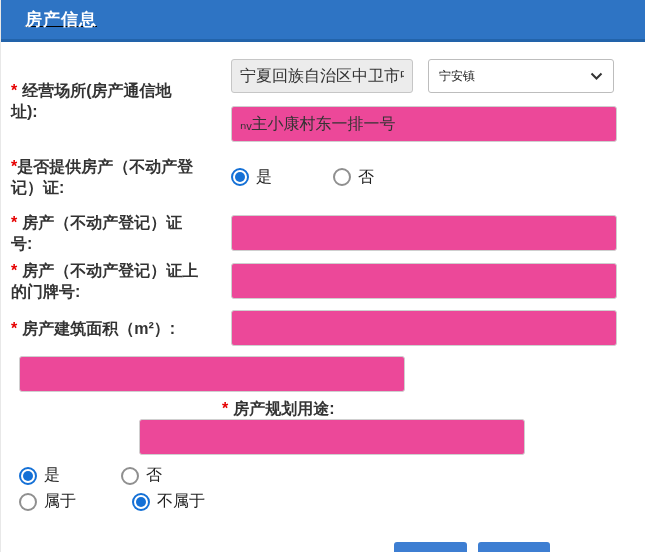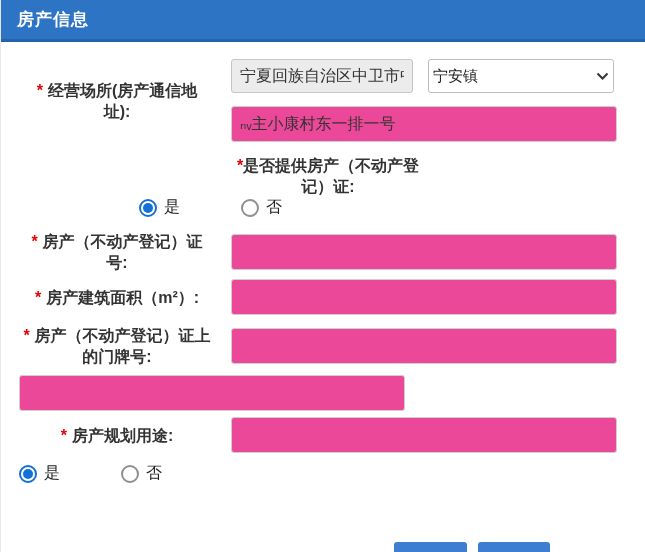--- a/index.html
+++ b/index.html
@@ -4,55 +4,55 @@
 <style>
   * { margin:0; padding:0; box-sizing:border-box; }
   html,body { background:#fff; }
   body { font-family:"Liberation Sans","DejaVu Sans",sans-serif; }
   .panel{
     position:relative; width:645px; height:552px; overflow:hidden;
     background:#fff; border-left:1px solid #e8e8e8;
   }
   .hdr{
     height:42px; background:#2e74c4; border-bottom:3px solid #2263aa;
-    display:flex; align-items:center; padding-left:16px;
+    display:flex; align-items:center; padding-left:24px;text-decoration:underline;
   }
   .hdr .title{ color:#fff; font-size:17px; font-weight:bold; letter-spacing:1px; }
   .form{ padding:17px 0 0 10px; }
   .row{ display:flex; align-items:center; }
   .r1{ margin-bottom:13px; }
-  .r2{ margin-bottom:4px; min-height:44px;flex-direction:column; }
+  .r2{ margin-bottom:4px; min-height:44px; }
   .r3{ margin-bottom:6px;margin-top:13px; }
   .r4{ margin-bottom:8px; }
   .r5{ margin-bottom:10px; }
   .r6{ margin-bottom:6px; }
-  .r7{ margin-bottom:10px; }
+  .r7{ margin-bottom:10px;flex-direction:column; }
   .r8{ margin-bottom:5px; }
   .label{
-    width:212px; text-align:center; font-size:16px; font-weight:bold;
+    width:212px; text-align:left; font-size:16px; font-weight:bold;
     color:#333; line-height:21px; flex:none;
   }
   .ltxt{ white-space:pre-line; }
   .req{ color:#e60000; margin-right:5px; }
   .req.flush{ margin-right:0; }
   .ctrl{ margin-left:8px; width:386px; flex:none; }
   .twocol{ display:flex; gap:15px; margin-bottom:13px; }
   .txt{
     width:100%; height:36px; border:1px solid #cfcfcf; border-radius:3px;
     font-size:16px; color:#333; padding:0 8px; background:#ec4899;
     font-family:inherit; outline:none;
   }
   .ro{
     width:182px; height:34px; background:#ececec; border-color:#c6c6c6;
     white-space:nowrap; overflow:hidden;
   }
   .sel{
     width:186px; height:34px; border:1px solid #bdbdbd; border-radius:3px;
     background:#fff; display:flex; align-items:center; justify-content:space-between;
-    padding:0 4px; font-size:15px; color:#222; cursor:pointer;
+    padding:0 10px; font-size:12px; color:#222; cursor:pointer;
   }
   .radios{ display:flex; align-items:center; }
   .opt{ display:flex; align-items:center; cursor:pointer; }
   .opt + .opt{ margin-left:56px; }
   .opt-first{ min-width:46px; }
   .radio{
     width:18px; height:18px; border:2px solid #8f8f8f; border-radius:50%;
     background:#fff; position:relative; flex:none;
   }
   .radio.checked{ border-color:#1470d6; }
@@ -117,33 +117,33 @@
     <div class="row r3">
       <div class="label">
         <span class="req">*</span><span class="ltxt">房产（不动产登记）证
 号:</span>
       </div>
       <div class="ctrl">
         <input class="txt" value="" style="">
       </div>
     </div>
 
-    <div class="row r5">
+    <div class="row r4">
       <div class="label">
-        <span class="req">*</span><span class="ltxt">房产建筑面积（m²）:</span>
+        <span class="req">*</span><span class="ltxt">房产（不动产登记）证上
+的门牌号:</span>
       </div>
       <div class="ctrl">
         <input class="txt" value="" style="">
       </div>
     </div>
 
-    <div class="row r4">
+    <div class="row r5">
       <div class="label">
-        <span class="req">*</span><span class="ltxt">房产（不动产登记）证上
-的门牌号:</span>
+        <span class="req">*</span><span class="ltxt">房产建筑面积（m²）:</span>
       </div>
       <div class="ctrl">
         <input class="txt" value="" style="">
       </div>
     </div>
 
     <div class="row r6">
       <div class="ctrl">
         <input class="txt" value="" style="">
       </div>
@@ -165,20 +165,30 @@
           <span class="optlbl">是</span>
         </span>
         <span class="opt">
           <span class="radio"></span>
           <span class="optlbl">否</span>
         </span>
       </div>
     </div>
 
     <div class="row r9">
+      <div class="ctrl radios">
+        <span class="opt opt-first">
+          <span class="radio"></span>
+          <span class="optlbl">属于</span>
+        </span>
+        <span class="opt">
+          <span class="radio checked"></span>
+          <span class="optlbl">不属于</span>
+        </span>
+      </div>
     </div>
 
   </div>
 
   <button class="btn btn1"></button>
   <button class="btn btn2"></button>
 
 </div>
 
 </body></html>

